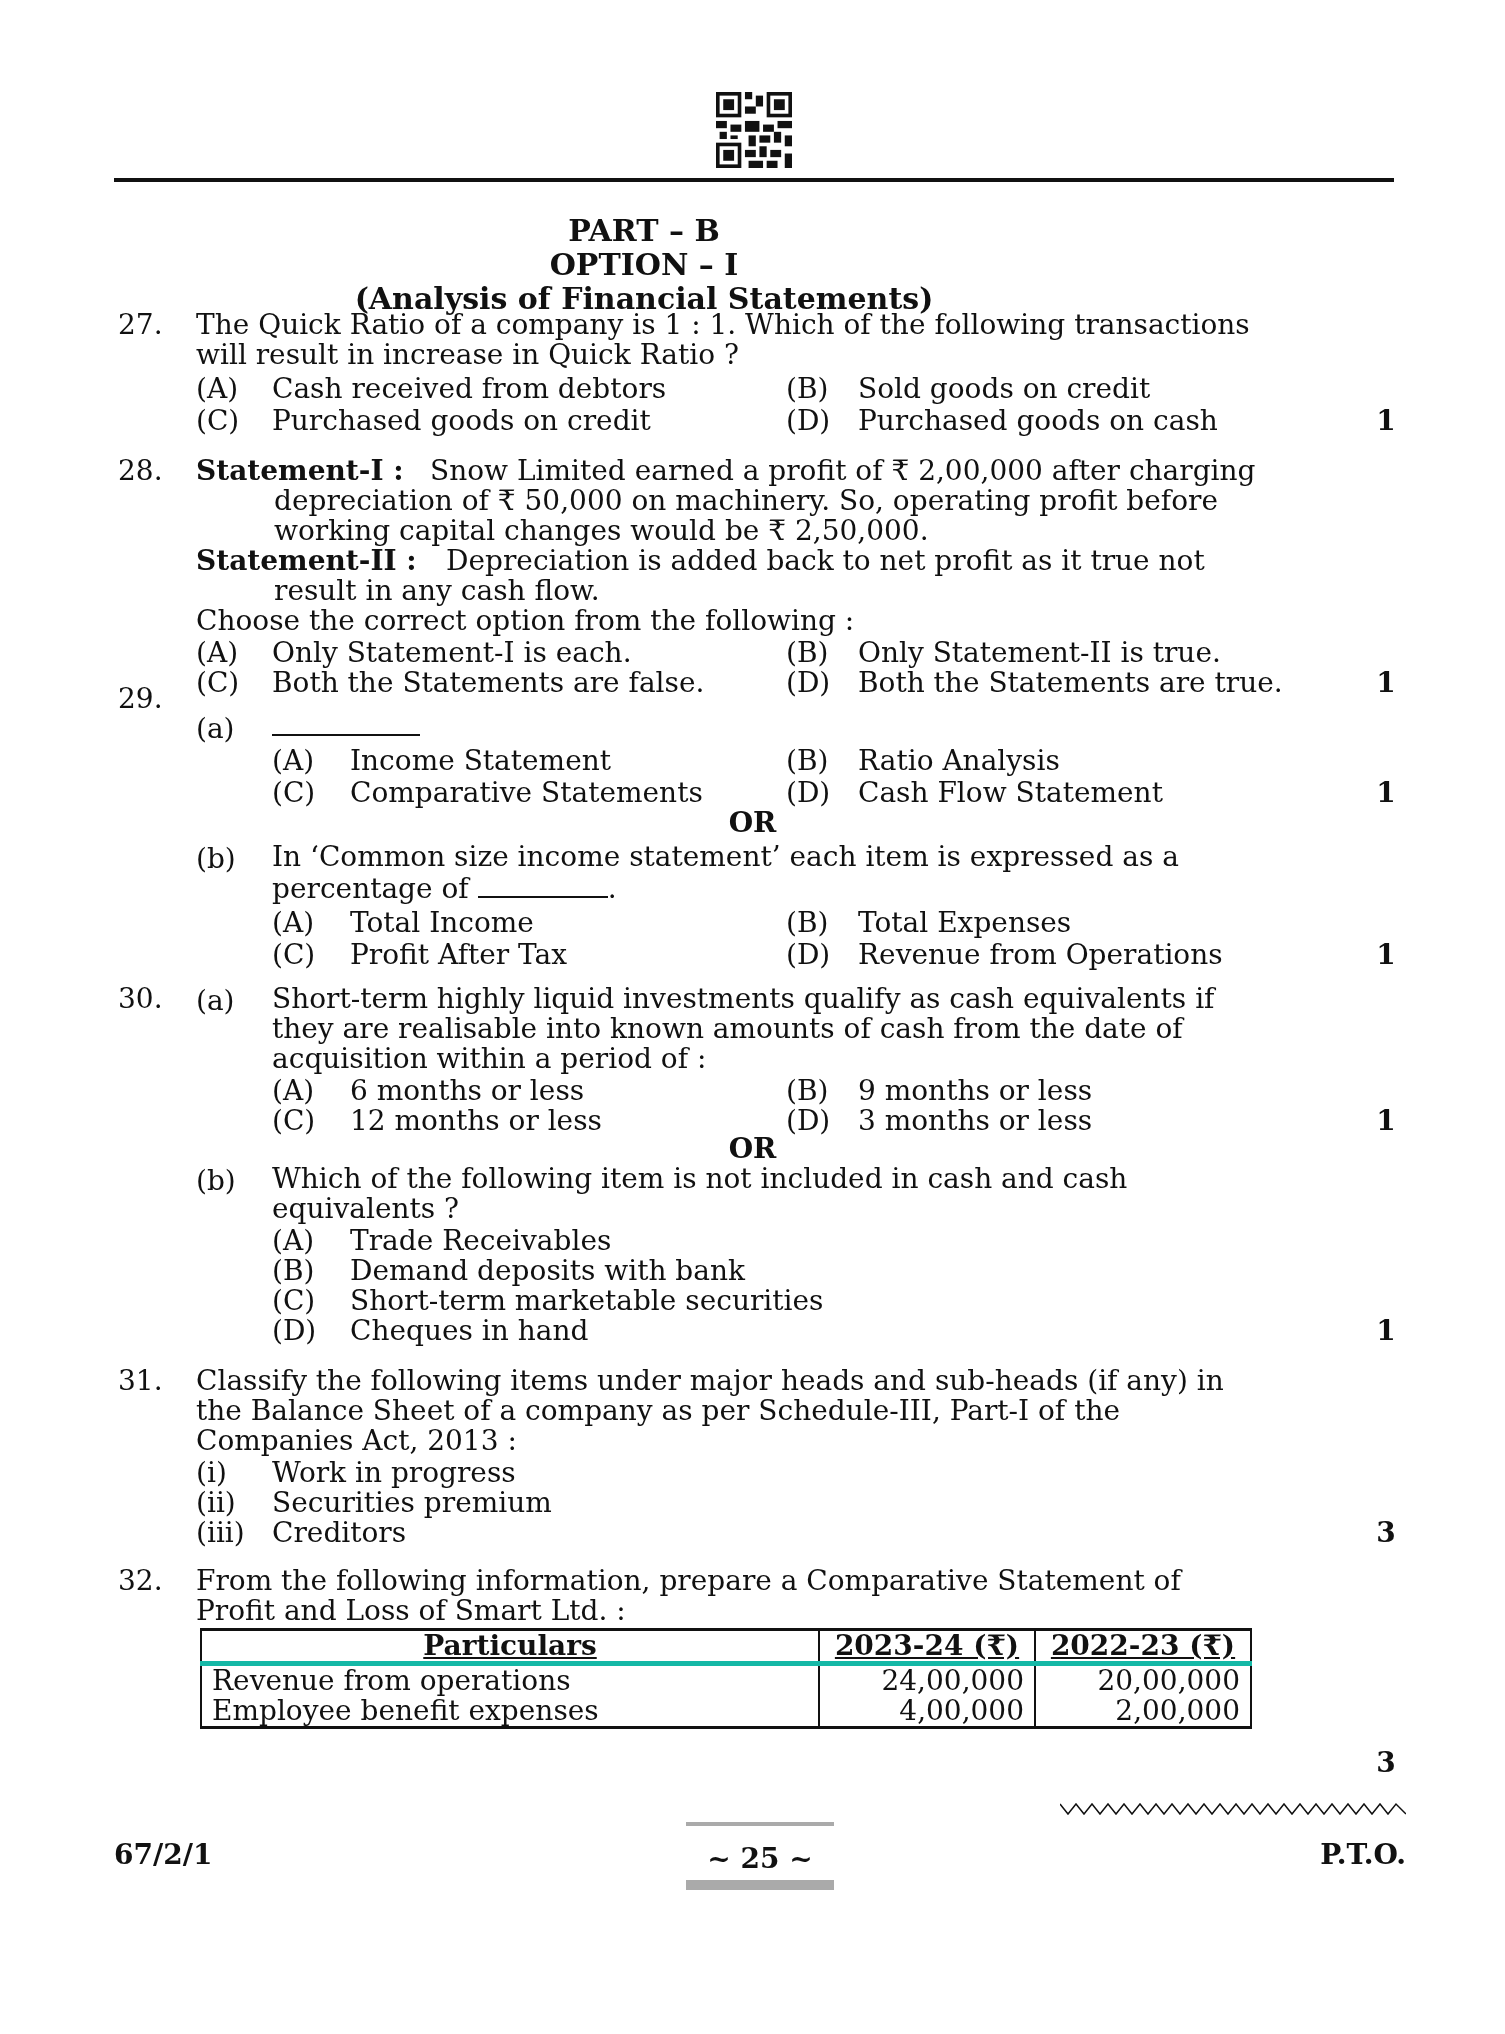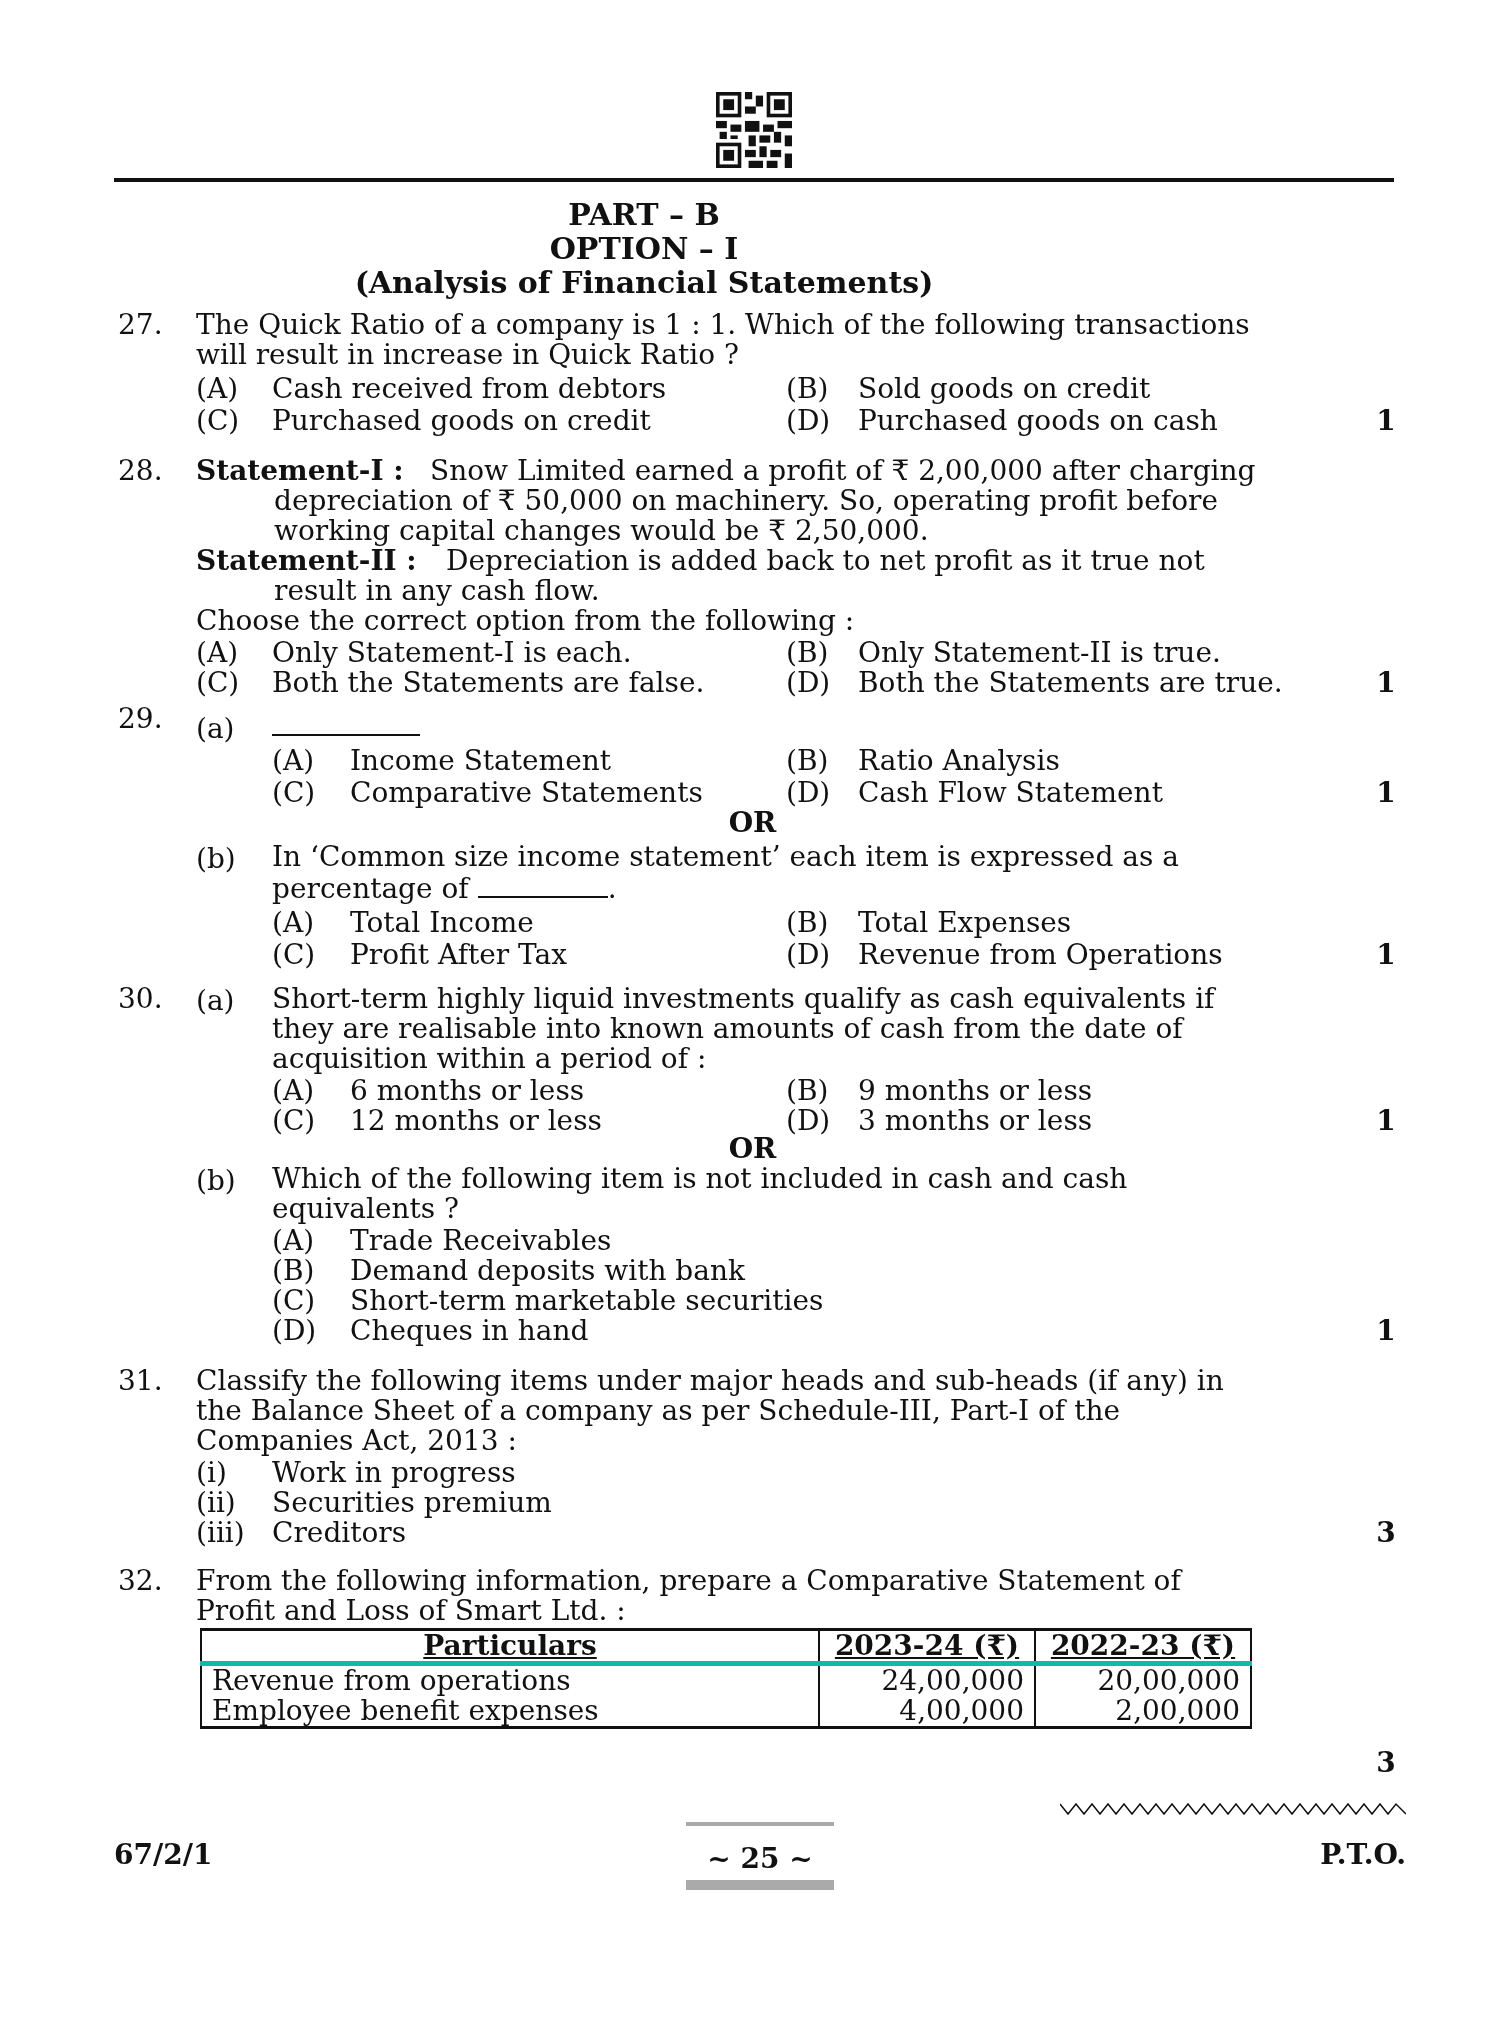--- a/index.html
+++ b/index.html
@@ -1,21 +1,21 @@
 <!DOCTYPE html>
 <html><head>
 <meta charset="utf-8">
 <style>
   html, body { margin:0; padding:0; background:#ffffff; }
   body { width:1505px; height:2034px; position:relative; overflow:hidden;
          font-family:"DejaVu Serif","Liberation Serif",serif; color:#111; }
   .abs { position:absolute; }
   .qr { left:716px; top:92px; width:76px; height:76px; }
   .rule-top { left:114px; top:178px; width:1280px; height:4px; background:#111; }
-  .heading { left:0; width:1288px; text-align:center; font-weight:bold; font-size:30px; line-height:34px; }
+  .heading { left:0; width:1288px; text-align:center; font-weight:bold; font-size:30px; line-height:34px;margin-top:16px; }
   .h1 { top:198px; } .h2 { top:232px;text-align:center; } .h3 { top:266px; }
   .qnum { left:118px; width:60px; font-size:28px; }
   .txt { font-size:28px; line-height:30px; }
   .body { left:196px; width:1122px; text-align:justify; }
   .ind { left:274px; width:1044px; text-align:justify; }
   .marks { left:1366px; width:40px; text-align:center; font-weight:bold; font-size:28px; }
   .opt { font-size:28px; white-space:nowrap; }
   .sub { left:196px; width:60px; font-size:28px; }
   .or { left:0; width:1505px; text-align:center; font-weight:bold; font-size:28px; }
   .blank { display:inline-block; border-bottom:2px solid #111; vertical-align:baseline; height:22px; }
@@ -104,21 +104,21 @@
   <div class="abs opt" style="left:786px;top:636px">(B)</div>
   <div class="abs opt" style="left:858px;top:636px">Only Statement-II is true.</div>
   <div class="abs opt" style="left:196px;top:666px">(C)</div>
   <div class="abs opt" style="left:272px;top:666px">Both the Statements are false.</div>
   <div class="abs opt" style="left:786px;top:666px">(D)</div>
   <div class="abs opt" style="left:858px;top:666px">Both the Statements are true.</div>
   <div class="abs marks" style="top:666px">1</div>
 </div>
 
 <div>
-  <div class="abs qnum txt" style="top:704px">29.</div>
+  <div class="abs qnum txt" style="top:684px">29.</div>
   <div class="abs sub" style="top:712px">(a)</div>
   <div class="abs txt" style="left:272px;top:712px;white-space:nowrap"><span class="blank" style="width:148px"></span> </div>
   <div class="abs opt" style="left:272px;top:744px">(A)</div>
   <div class="abs opt" style="left:350px;top:744px">Income Statement</div>
   <div class="abs opt" style="left:786px;top:744px">(B)</div>
   <div class="abs opt" style="left:858px;top:744px">Ratio Analysis</div>
   <div class="abs opt" style="left:272px;top:776px">(C)</div>
   <div class="abs opt" style="left:350px;top:776px">Comparative Statements</div>
   <div class="abs opt" style="left:786px;top:776px">(D)</div>
   <div class="abs opt" style="left:858px;top:776px">Cash Flow Statement</div>

